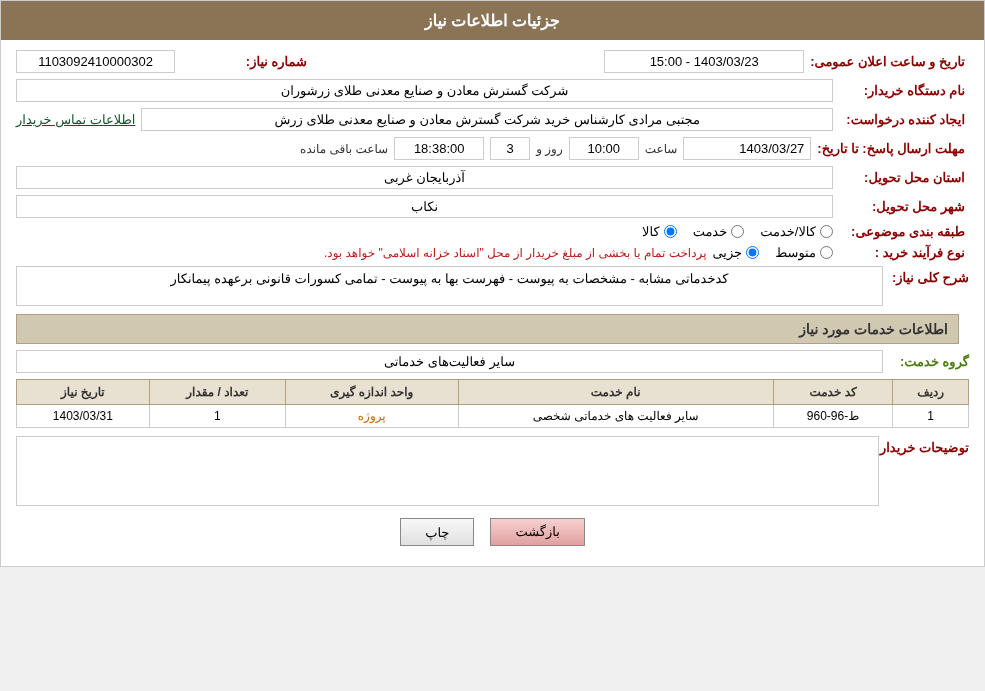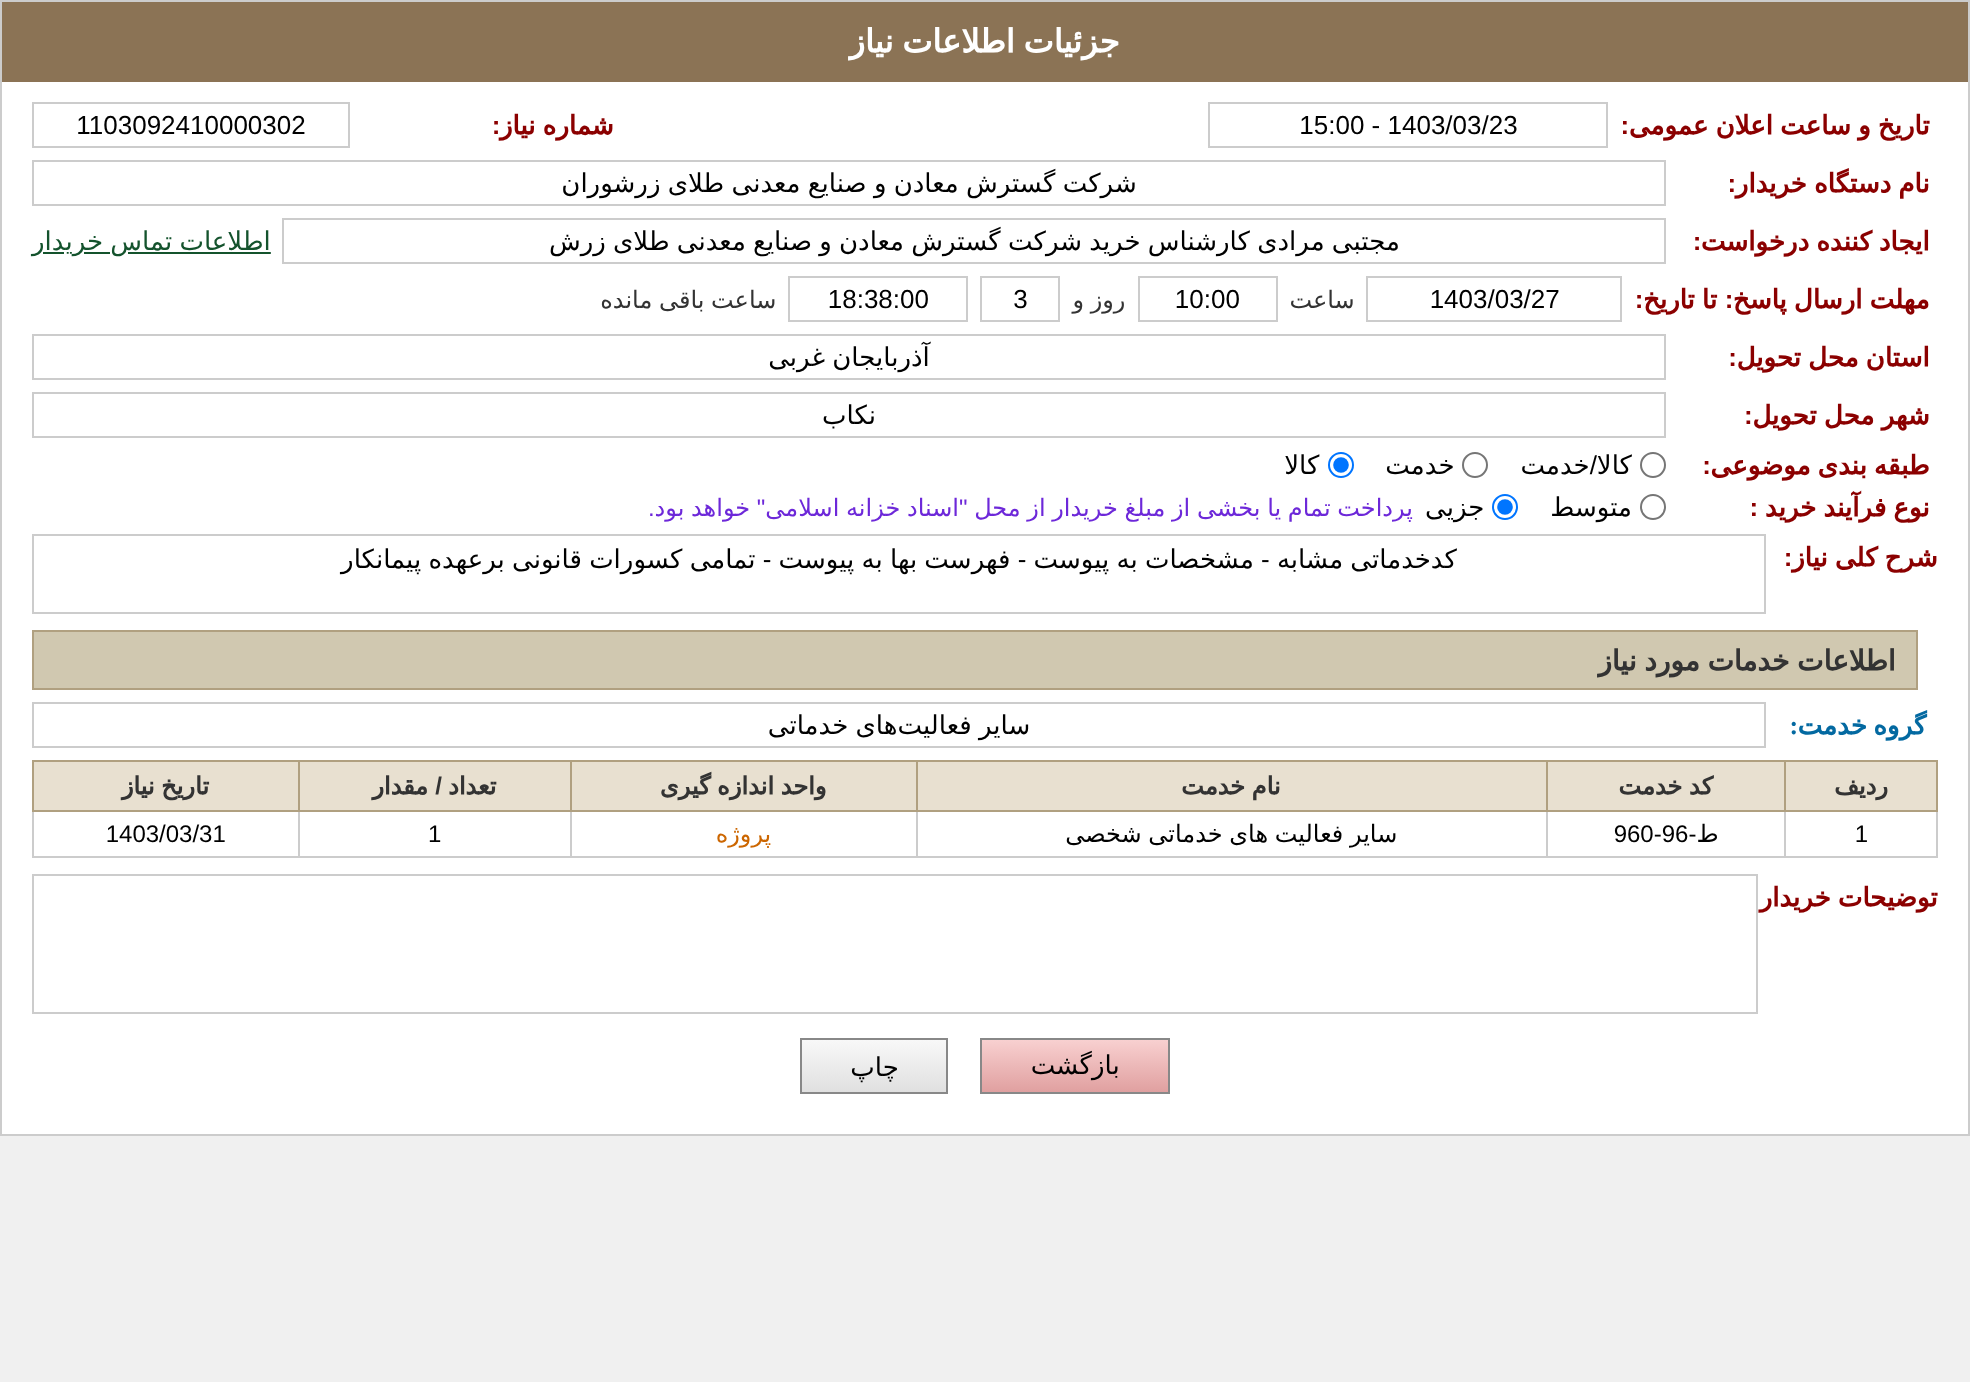--- a/index.html
+++ b/index.html
@@ -123,42 +123,41 @@
       font-family: Tahoma, Arial, sans-serif;
     }
     .btn-print {
       background: linear-gradient(to bottom, #f8f8f8, #e0e0e0);
     }
     .btn-back {
       background: linear-gradient(to bottom, #f8d0d0, #e0a0a0);
       font-family: Liberation Serif, serif;
     }
     .note-text {
-      color: #6d28d9;
+      color: #b91c1c;
       font-size: 12px;
     }
     .small-label {
       color: #333;
       font-size: 12px;
       white-space: nowrap;
       text-align: right;
     }
     .group-row {
       display: flex;
       align-items: center;
       gap: 6px;
       margin-bottom: 6px;
     }
     .group-label {
-      color: #0369a1;
+      color: #4d7c0f;
       font-weight: bold;
       white-space: nowrap;
       min-width: 80px;
-      text-align: center;
-      font-family: Liberation Serif, serif;
+      text-align: right;
     }
     .desc-row {
       display: flex;
       align-items: flex-start;
       gap: 6px;
       margin-bottom: 6px;
     }
     .desc-label {
       color: #8B0000;
       font-weight: bold;
@@ -194,21 +193,21 @@
     </div>
 
     <div class="form-row">
       <span class="label">ایجاد کننده درخواست:</span>
       <div class="value-box" style="flex:1;">مجتبی مرادی کارشناس خرید شرکت گسترش معادن و صنایع معدنی طلای زرش</div>
       <span class="blue-link">اطلاعات تماس خریدار</span>
     </div>
 
     <div class="form-row">
       <span class="label">مهلت ارسال پاسخ: تا تاریخ:</span>
-      <div class="value-box" style="width:128px;">1403/03/27</div>
+      <div class="value-box" style="width:128px;text-align:right;">1403/03/27</div>
       <span class="small-label">ساعت</span>
       <div class="value-box" style="width:70px;">10:00</div>
       <span class="small-label">روز و</span>
       <div class="value-box" style="width:40px;">3</div>
       <div class="value-box" style="width:90px;">18:38:00</div>
       <span class="small-label">ساعت باقی مانده</span>
     </div>
 
     <div class="form-row">
       <span class="label">استان محل تحویل:</span>

